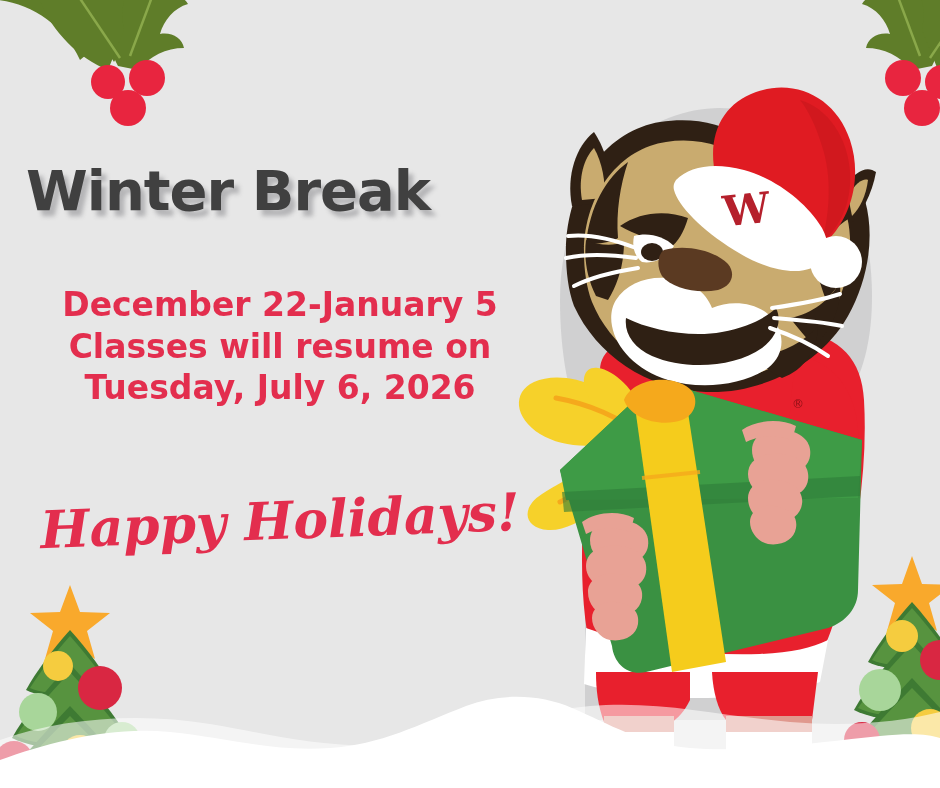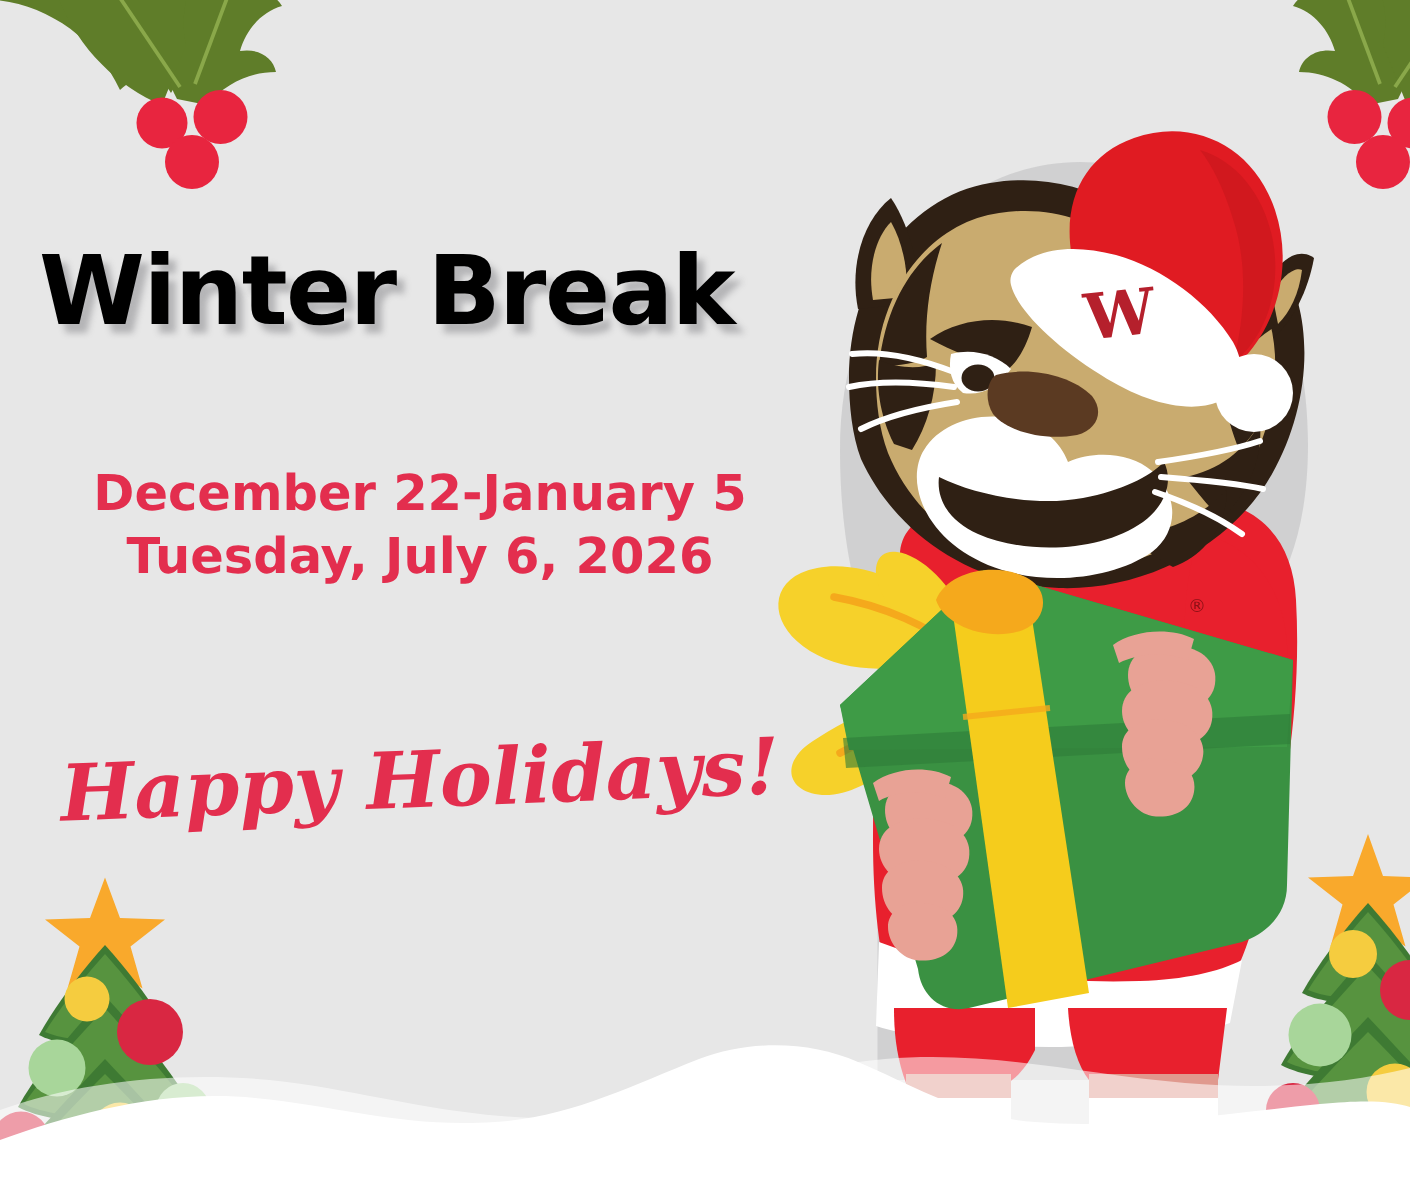--- a/index.html
+++ b/index.html
@@ -14,32 +14,32 @@
     height: 788px;
     overflow: hidden;
     background: #e7e7e7;
     font-family: "Liberation Sans", sans-serif;
     user-select: none;
   }
   #title {
     position: absolute;
     left: 26px;
     top: 158px;
-    font-size: 64px;
+    font-size: 56px;
     font-weight: 700;
     letter-spacing: -1px;
-    color: #000000;
+    color: #404040;
     text-shadow: 5px 6px 4px rgba(120,120,125,0.45);
     white-space: nowrap;
     font-family: "DejaVu Sans", sans-serif;
   }
   #dates {
     position: absolute;
     left: 0px;
-    top: 308px;
+    top: 284px;
     width: 560px;
     text-align: center;
     color: #e32e4e;
     font-size: 33px;
     font-weight: 700;
     line-height: 1.26;
     font-family: "DejaVu Sans", sans-serif;
   }
   #dates div { white-space: nowrap; }
   #greeting {
@@ -360,18 +360,19 @@
          C 750 753 820 742 880 736
          C 910 733 928 734 940 738
          L 940 788 L 0 788 Z"></path>
 
   </svg>
 
   <div id="title">Winter Break</div>
 
   <div id="dates">
     <div>December 22-January 5</div>
+    <div>Classes will resume on</div>
     <div>Tuesday, July 6, 2026</div>
   </div>
 
   <div id="greeting">Happy Holidays!</div>
 
 </div>
 
 </body></html>

